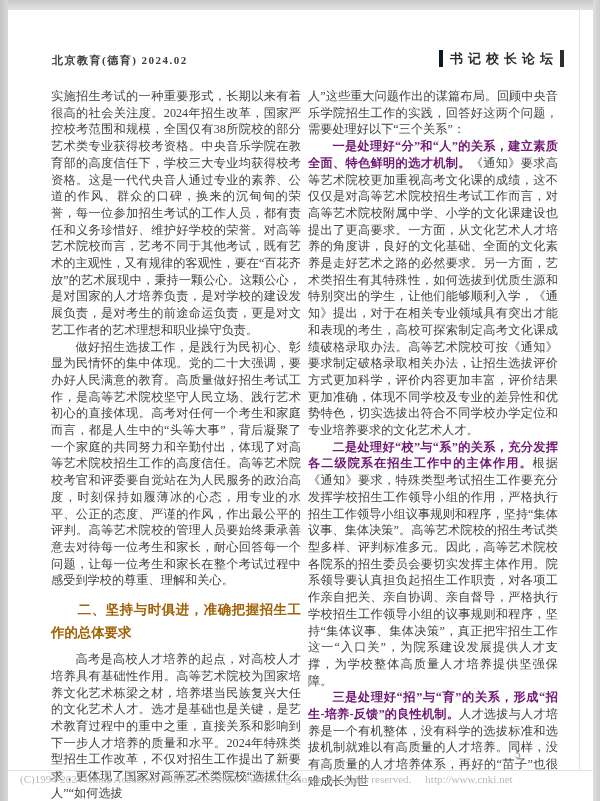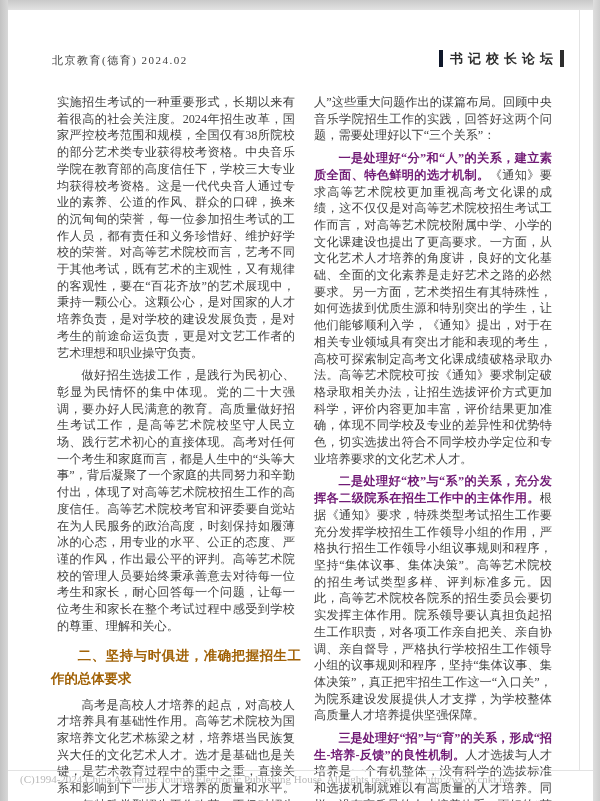--- a/index.html
+++ b/index.html
@@ -16,41 +16,41 @@
   .edge-top   { position: absolute; left: 0; top: 0; width: 600px; height: 10px;
                 background: linear-gradient(to bottom, #c9c9c9, #e2e2e2); }
   .edge-right { position: absolute; right: 0; top: 0; width: 7px; height: 801px;
                 background: linear-gradient(to left, #cdcdcd, #dedede); }
   .page-edge-line { position: absolute; left: 579px; top: 10px; width: 1px; height: 760px;
                 background: #e4e4e4; }
 
   
   .header-journal {
     position: absolute; left: 52px; top: 53px;
-    font-size: 11px; font-weight: normal; color: #3d3d3d;
+    font-size: 11px; font-weight: bold; color: #3d3d3d;
     letter-spacing: 1.5px; white-space: nowrap;
   }
   .header-banner {
     position: absolute; right: 36px; top: 50px;
     font-size: 13px; font-weight: bold; color: #2d2d2d;
     letter-spacing: 5px; line-height: 17px;
     border-left: 4px solid #0f172a; border-right: 4px solid #2d2d2d;
     padding: 0 2px 0 7px; white-space: nowrap;
   }
 
   
   .col {
     position: absolute; top: 88px; width: 250px;
     font-size: 12.2px; line-height: 16.7px;
     color: #424242;
     text-align: justify; text-justify: inter-ideograph;
   }
   .col-left  { left: 51px; }
   .col-right { left: 308px; }
-  .col p { margin: 6px; padding: 0; }
+  .col p { margin: 0; padding: 0; }
   .indent { text-indent: 2em; }
   .section-heading {
     font-weight: bold; color: #a16207;
     font-size: 13.4px; line-height: 23px;
     margin: 9px 0 7px 0 !important;
     text-indent: 2em;
   }
   .lead { font-weight: bold; color: #701a75; }
 
   

